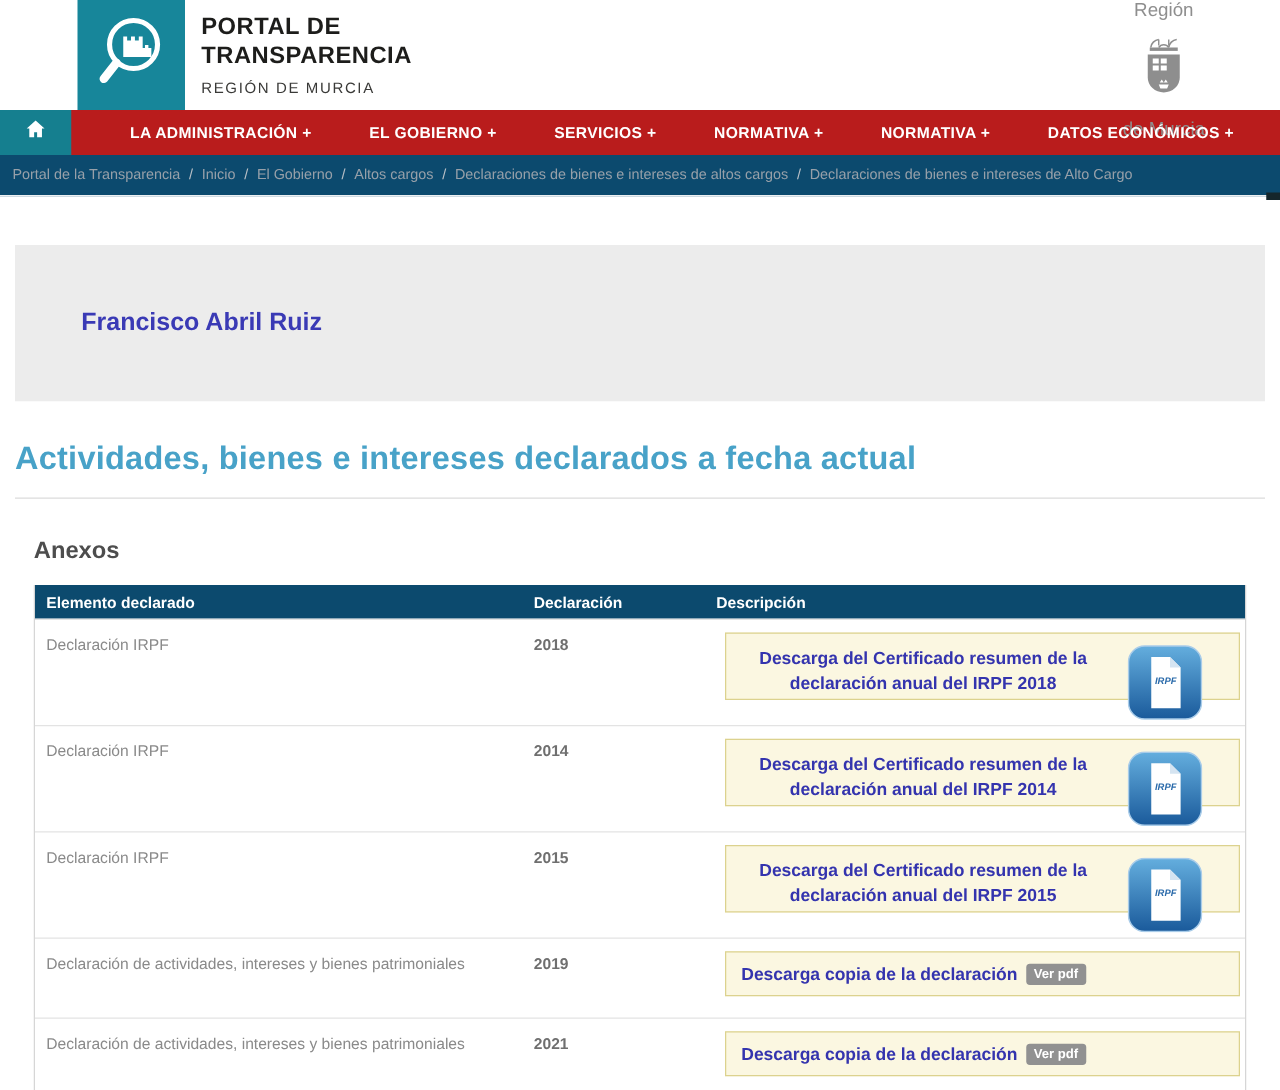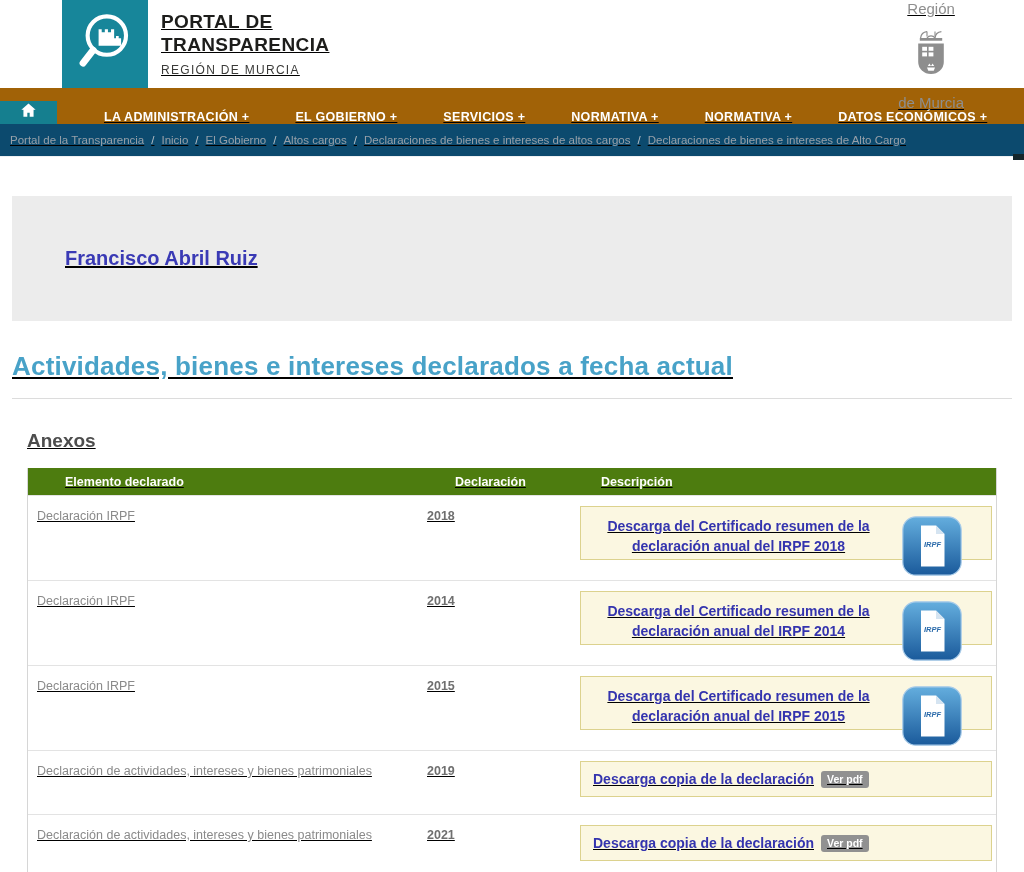--- a/index.html
+++ b/index.html
@@ -1,30 +1,30 @@
 <!DOCTYPE html>
 <html><head>
 <meta charset="utf-8">
 <style>
   * { margin:0; padding:0; box-sizing:border-box; }
   html,body { background:#ffffff; }
   body { font-family:"Liberation Sans", sans-serif; }
-  .page { width:1024px; height:872px; position:relative; background:#fff; overflow:hidden;text-decoration:underline; }
+  .page { width:1024px; height:872px; position:relative; background:#fff; overflow:hidden; }
 
   
   .site-header { height:88px; display:flex; align-items:stretch; background:#fff; }
   .logo-square { width:86px; margin-left:62px; background:#17869a; display:flex; align-items:center; justify-content:center; cursor:pointer; }
   .logo-textblock { margin-left:13px; display:flex; flex-direction:column; justify-content:center; }
   .logo-title { font-size:19px; font-weight:bold; color:#1d1d1b; line-height:1.18; letter-spacing:0.4px; }
   .logo-sub { font-size:12px; color:#3a3a38; letter-spacing:1.3px; margin-top:7px; }
   .region-brand { margin-left:auto; margin-right:60px; display:flex; align-items:center; gap:8px; color:#8e8e8e; font-size:15px;flex-direction:column; }
   .region-brand .brand-word { white-space:nowrap; }
 
   
-  .navbar { height:36px; display:flex; background:#a16207;align-items:flex-end; }
+  .navbar { height:36px; display:flex; background:#b91c1c; }
   .home-btn { width:57px; background:#157f8f; display:flex; align-items:center; justify-content:center; cursor:pointer; }
   .nav-items { display:flex; align-items:center; padding-left:24px; }
   .nav-item { color:#fff; font-weight:bold; font-size:12.5px; padding:0 23px; letter-spacing:0.3px; white-space:nowrap; cursor:pointer; }
 
   
   .breadcrumb { height:33px; display:flex; align-items:center; padding-left:10px; font-size:11.5px; color:#97a0a9; border-bottom:1px solid #edf0f2; position:relative; background:#0c4a6e; }
   .crumb { padding:0 5px; cursor:pointer; white-space:nowrap; }
   .crumb:first-child { padding-left:0; }
   .crumb-sep { color:#b9c0c7; padding:0 2px; }
   .crumb-current { cursor:default; }
@@ -34,21 +34,21 @@
   .person-panel { margin:39px 12px 0; height:125px; background:#ececec; display:flex; align-items:center; }
   .person-name { margin-left:53px; font-size:20px; font-weight:bold; color:#3a3ab5; cursor:pointer; }
 
   
   .section-title { margin:30px 12px 0; font-size:26px; font-weight:bold; color:#48a2c8; letter-spacing:0.2px; }
   .section-rule { margin:16px 12px 0; border:none; border-top:1px solid #dcdcdc; height:0; }
 
   
   .annex-heading { margin:31px 0 0 27px; font-size:19px; font-weight:bold; color:#4d4d4d; }
   .annex-table { margin:16px 27px 0; border:1px solid #d6d6d6; border-top:none; }
-  .thead { display:flex; background:#4d7c0f; height:27px; align-items:center;padding-left:28px; }
+  .thead { display:flex; background:#0c4a6e; height:27px; align-items:center; }
   .th { color:#fff; font-weight:bold; font-size:12.5px; }
   .col-el   { width:390px; padding-left:9px; }
   .col-year { width:146px; padding-left:9px; }
   .col-desc { flex:1; padding-left:9px; position:relative; }
   .trow { display:flex; border-top:1px solid #e3e3e3; background:#fff; }
   .trow:first-of-type { border-top:none; }
   .trow.tall { height:85px; }
   .trow.short { height:64px; }
   .td { font-size:12.5px; }
   .td-el { color:#8a8a8a; padding-top:13px; }

